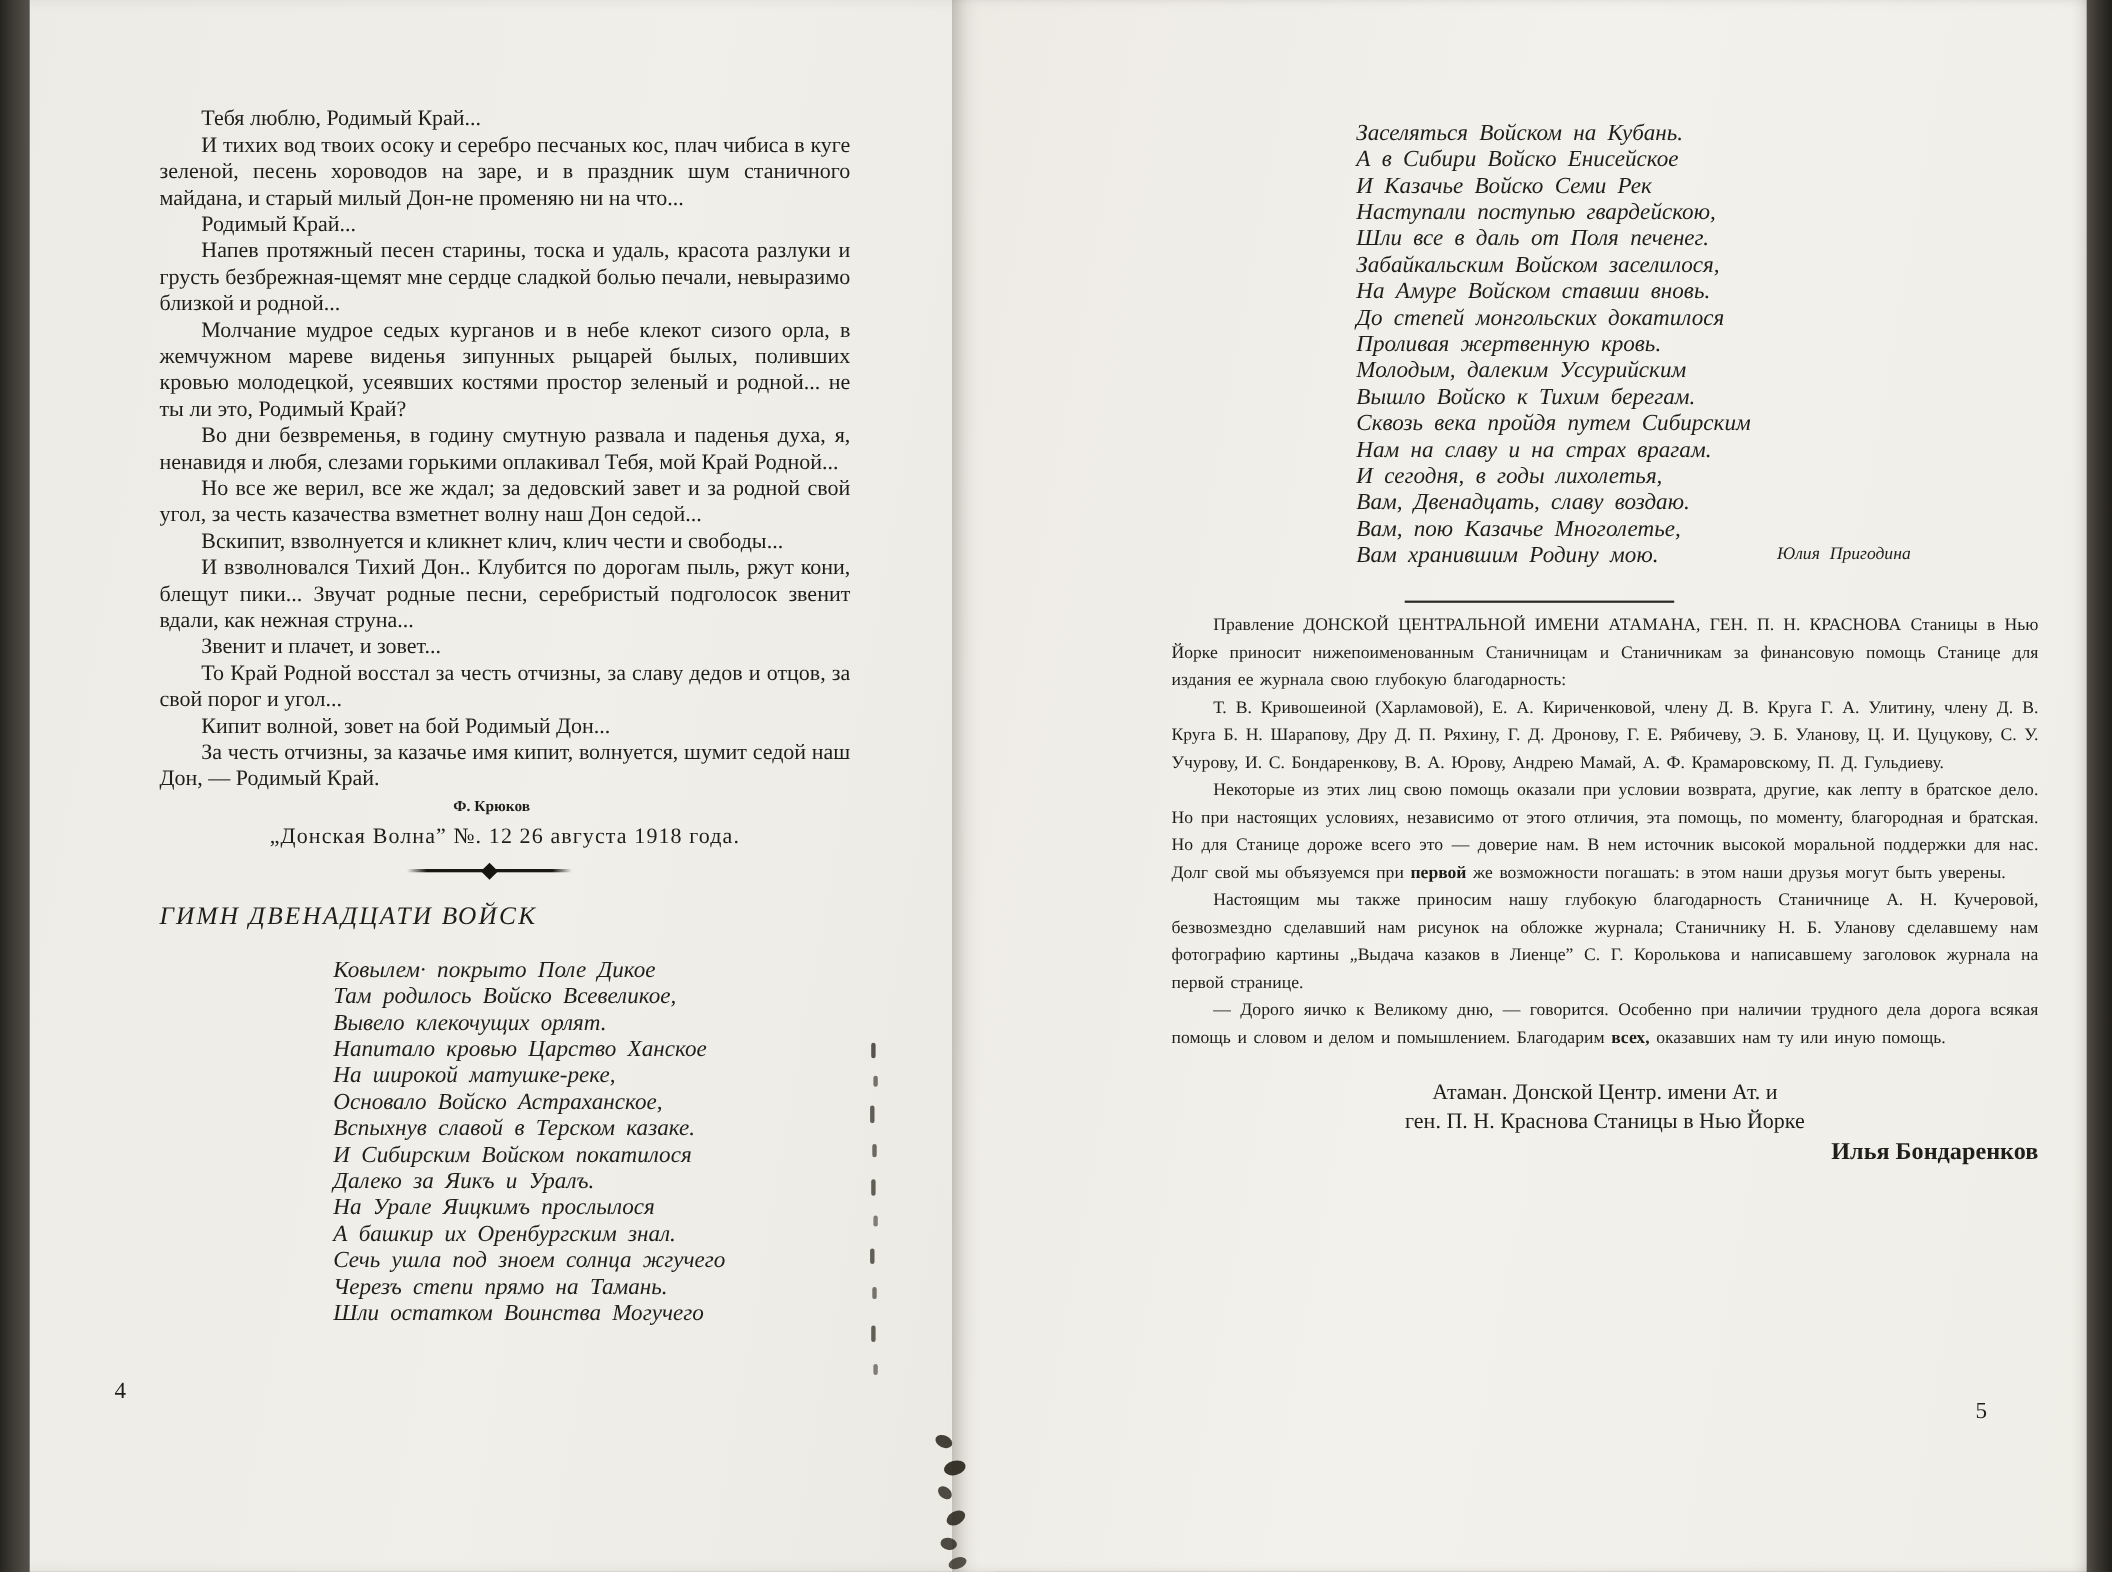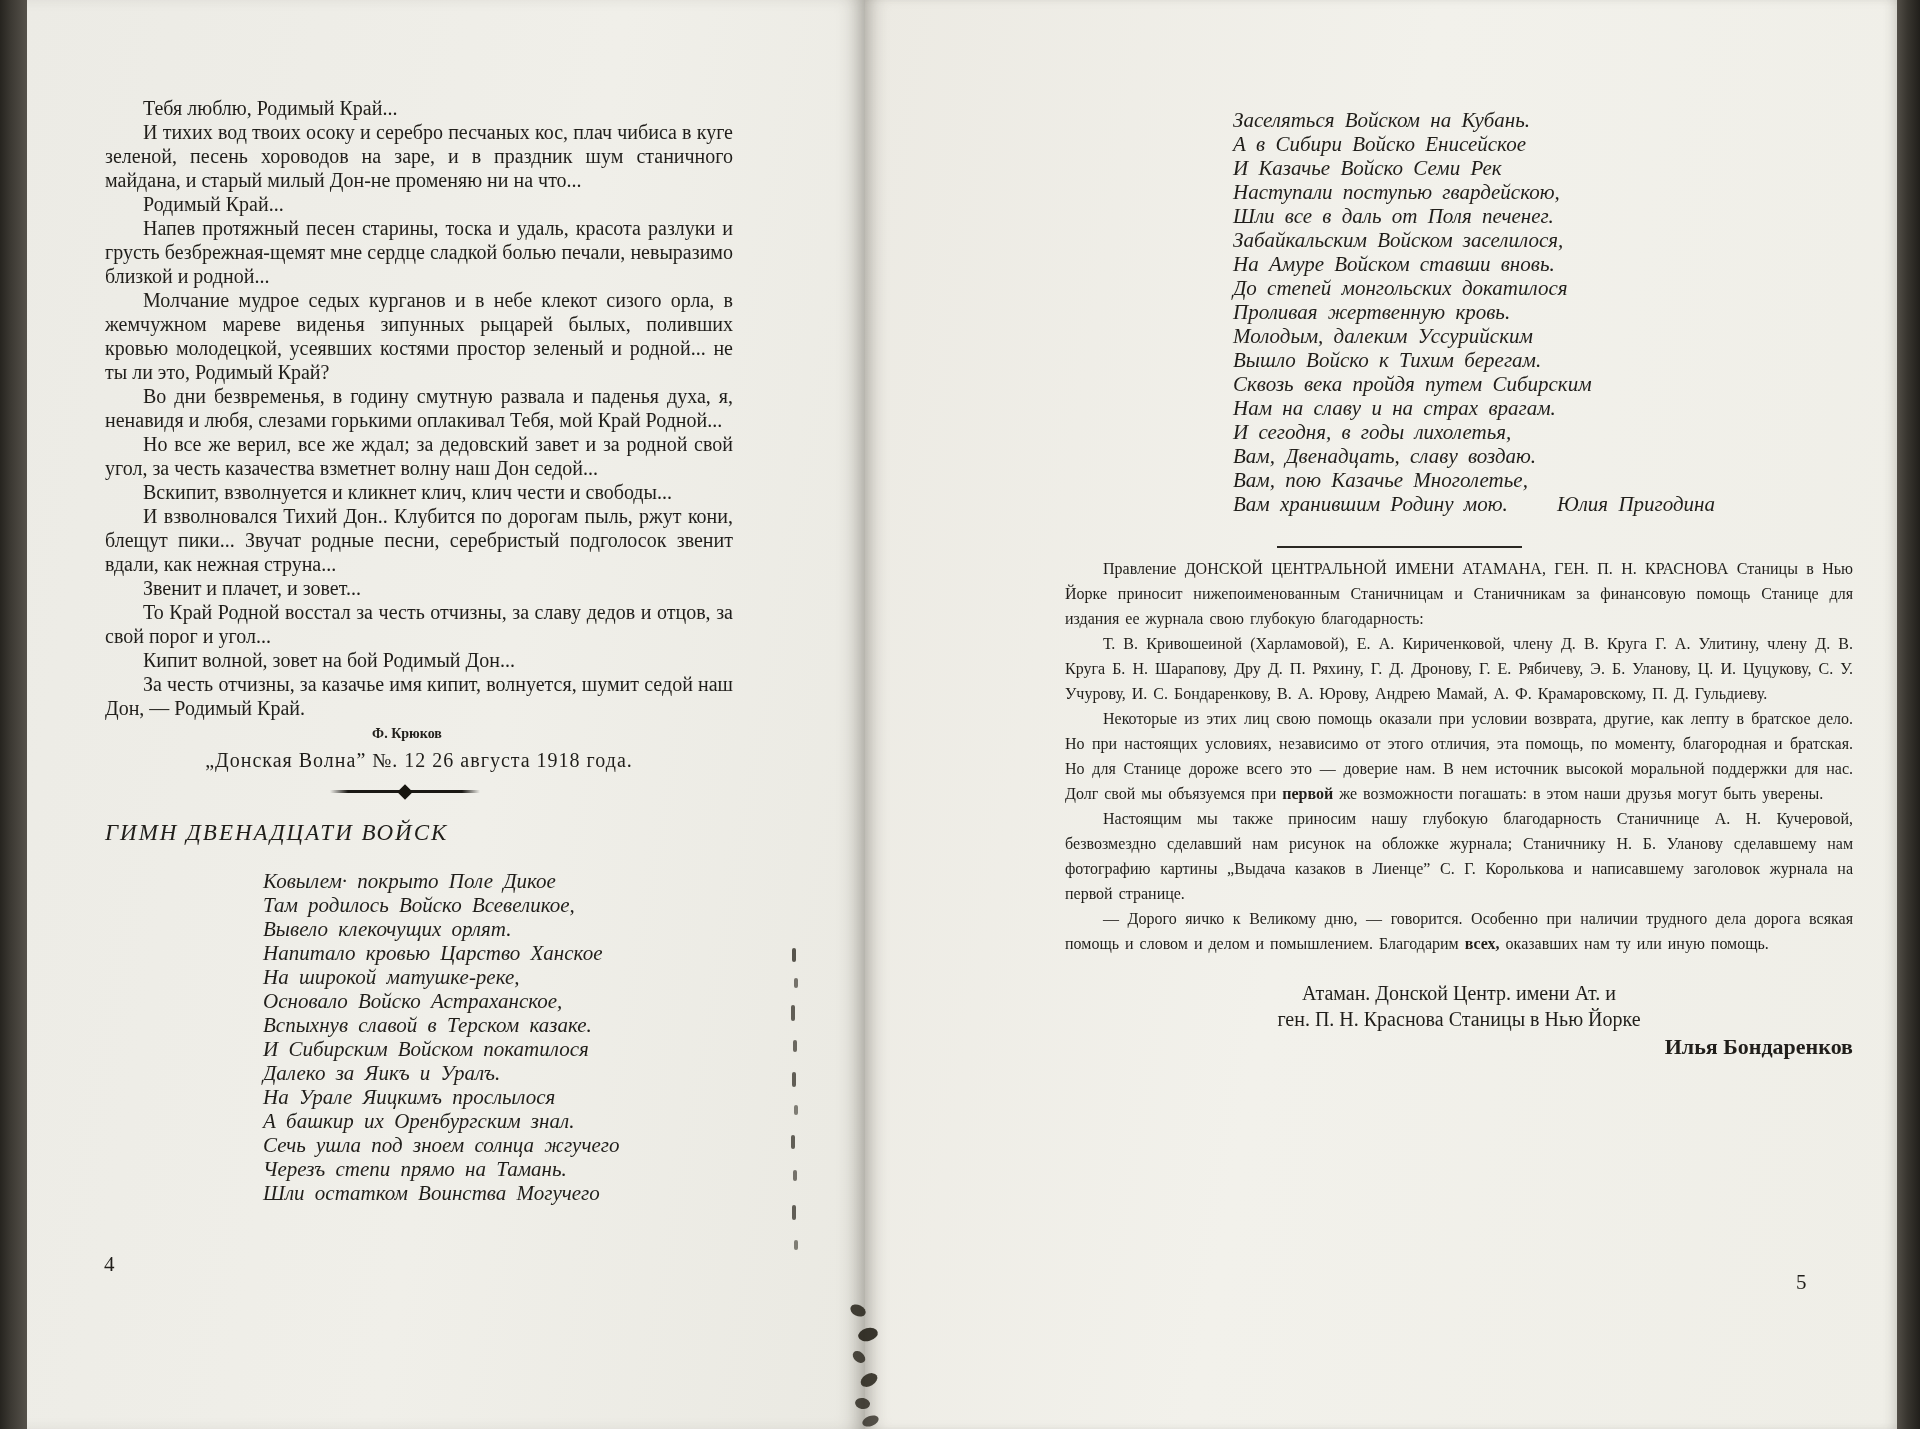--- a/index.html
+++ b/index.html
@@ -10,20 +10,21 @@
   }
   .edge-strip { position:absolute; top:0; height:100%; }
   .edge-strip.left  { left:0; width:27px; background:linear-gradient(90deg,#26241f 0%, #3c3933 40%, #56524b 100%); }
   .edge-strip.right { right:0; width:23px; background:linear-gradient(270deg,#211f1b 0%, #38352f 55%, #524e47 100%); }
 
   .page { position:absolute; top:0; height:1429px; }
   .page-left {
     left:27px; width:838px;
     background:linear-gradient(100deg,#ecebe5 0%, #f0efe9 55%, #eae9e2 100%);
     box-shadow:inset -18px 0 22px -14px rgba(52,47,38,.45);
+    padding-left:40px;
   }
   .page-right {
     left:865px; width:1032px;
     background:linear-gradient(100deg,#eceae3 0%, #f2f1eb 45%, #efeee7 100%);
     box-shadow:inset 16px 0 20px -13px rgba(52,47,38,.40), inset -10px 0 14px -10px rgba(52,47,38,.28);
   }
 
   .content-left  { padding:96px 80px 0 78px; width:628px; }
   .content-right { padding:108px 44px 0 200px; width:788px; }
 
@@ -46,22 +47,22 @@
 
   .poem-title {
     margin:26px 0 0 0; text-align:left;
     font-style:italic; font-size:23px; letter-spacing:2px; font-weight:normal; line-height:28px;
   }
   .poem { font-style:italic; font-size:21px; line-height:24px; word-spacing:5px; }
   .poem-left  { margin:22px 0 0 158px; }
   .poem-right { margin:0 0 0 168px; position:relative; }
   .poem .line { white-space:nowrap; }
   .attribution {
-    position:absolute; right:138px; bottom:0;
-    font-style:italic; font-size:21px; line-height:24px; white-space:nowrap;
+    position:absolute; right:116px; bottom:0;
+    font-style:italic; font-size:16px; line-height:24px; white-space:nowrap;
   }
 
   .rule-right { width:245px; height:2px; background:#2a2722; margin:30px 0 8px 212px; }
 
   .closing { margin-top:24px; text-align:center; font-size:20px; line-height:26px; }
   .closing-sig { margin:2px 0 0 0; text-align:right; font-weight:bold; font-size:22px; line-height:26px; }
 
   .pagenum { position:absolute; font-size:21px; }
   .pagenum.p4 { left:104px; top:1252px; }
   .pagenum.p5 { left:1796px; top:1270px; }

